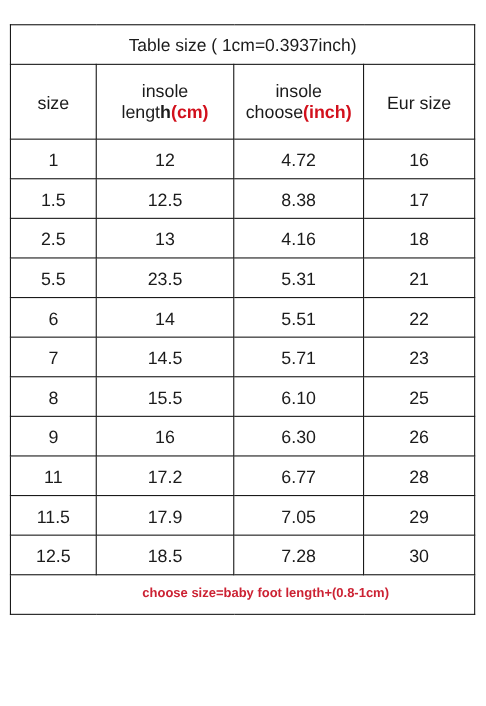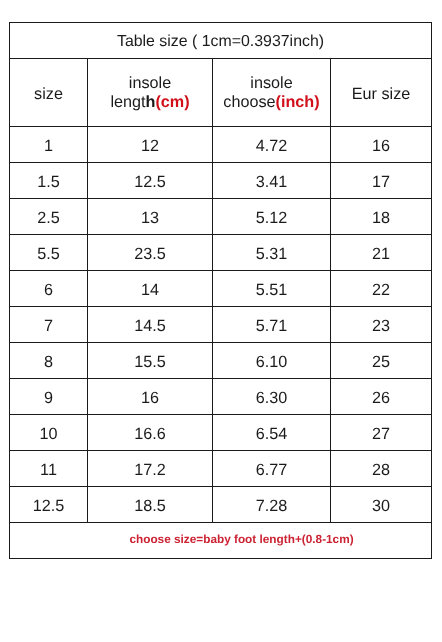--- a/index.html
+++ b/index.html
@@ -124,27 +124,27 @@
     <tbody id="rows-body">
         <tr>
           <td class="data-cell"><span class="cell-text">1</span></td>
           <td class="data-cell"><span class="cell-text">12</span></td>
           <td class="data-cell"><span class="cell-text">4.72</span></td>
           <td class="data-cell"><span class="cell-text">16</span></td>
         </tr>
         <tr>
           <td class="data-cell"><span class="cell-text">1.5</span></td>
           <td class="data-cell"><span class="cell-text">12.5</span></td>
-          <td class="data-cell"><span class="cell-text">3.41</span></td>
+          <td class="data-cell"><span class="cell-text">8.38</span></td>
           <td class="data-cell"><span class="cell-text">17</span></td>
         </tr>
         <tr>
           <td class="data-cell"><span class="cell-text">2.5</span></td>
           <td class="data-cell"><span class="cell-text">13</span></td>
-          <td class="data-cell"><span class="cell-text">5.12</span></td>
+          <td class="data-cell"><span class="cell-text">4.16</span></td>
           <td class="data-cell"><span class="cell-text">18</span></td>
         </tr>
         <tr>
           <td class="data-cell"><span class="cell-text">5.5</span></td>
           <td class="data-cell"><span class="cell-text">23.5</span></td>
           <td class="data-cell"><span class="cell-text">5.31</span></td>
           <td class="data-cell"><span class="cell-text">21</span></td>
         </tr>
         <tr>
           <td class="data-cell"><span class="cell-text">6</span></td>
@@ -164,30 +164,30 @@
           <td class="data-cell"><span class="cell-text">6.10</span></td>
           <td class="data-cell"><span class="cell-text">25</span></td>
         </tr>
         <tr>
           <td class="data-cell"><span class="cell-text">9</span></td>
           <td class="data-cell"><span class="cell-text">16</span></td>
           <td class="data-cell"><span class="cell-text">6.30</span></td>
           <td class="data-cell"><span class="cell-text">26</span></td>
         </tr>
         <tr>
-          <td class="data-cell"><span class="cell-text">10</span></td>
-          <td class="data-cell"><span class="cell-text">16.6</span></td>
-          <td class="data-cell"><span class="cell-text">6.54</span></td>
-          <td class="data-cell"><span class="cell-text">27</span></td>
-        </tr>
-        <tr>
           <td class="data-cell"><span class="cell-text">11</span></td>
           <td class="data-cell"><span class="cell-text">17.2</span></td>
           <td class="data-cell"><span class="cell-text">6.77</span></td>
           <td class="data-cell"><span class="cell-text">28</span></td>
+        </tr>
+        <tr>
+          <td class="data-cell"><span class="cell-text">11.5</span></td>
+          <td class="data-cell"><span class="cell-text">17.9</span></td>
+          <td class="data-cell"><span class="cell-text">7.05</span></td>
+          <td class="data-cell"><span class="cell-text">29</span></td>
         </tr>
         <tr>
           <td class="data-cell"><span class="cell-text">12.5</span></td>
           <td class="data-cell"><span class="cell-text">18.5</span></td>
           <td class="data-cell"><span class="cell-text">7.28</span></td>
           <td class="data-cell"><span class="cell-text">30</span></td>
         </tr>
       </tbody>
     <tbody>
       <tr>

